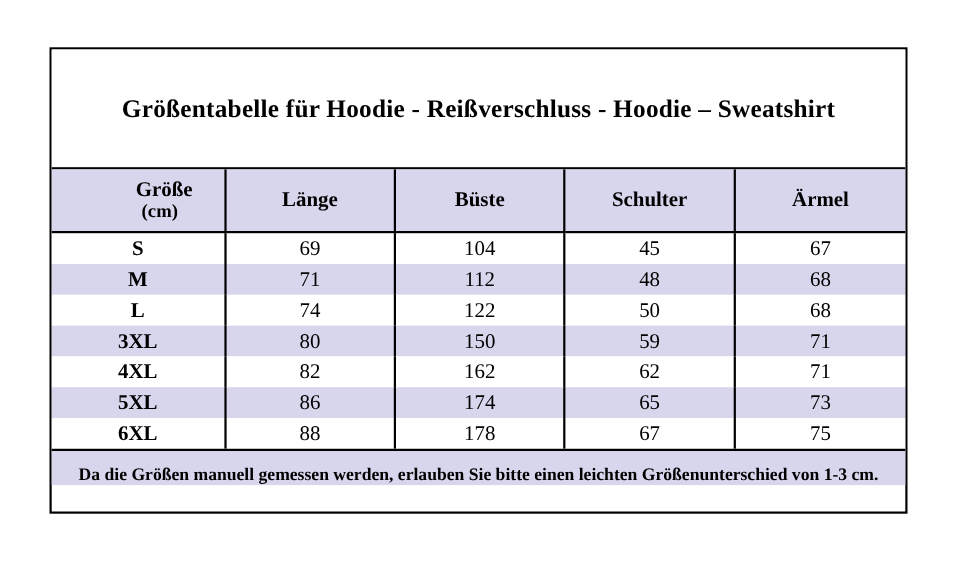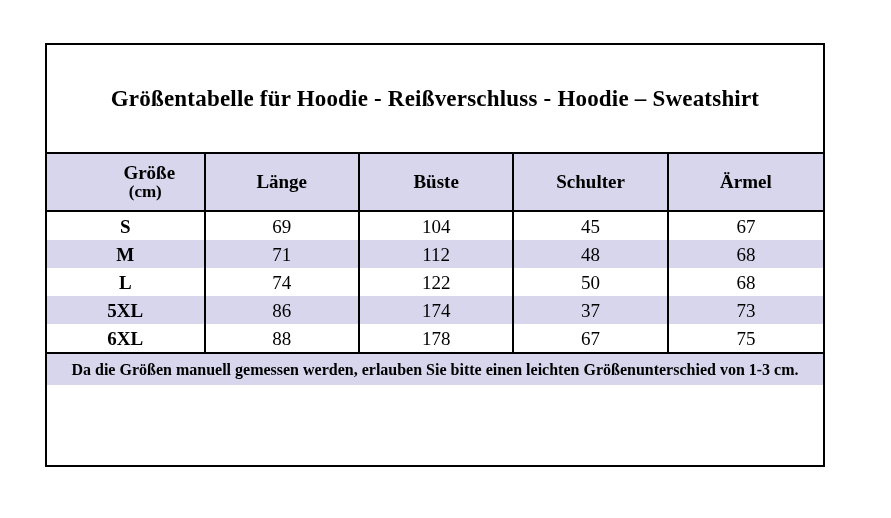--- a/index.html
+++ b/index.html
@@ -102,21 +102,21 @@
   }
   tbody tr.odd td { background: #ffffff; }
   tbody tr.even td { background: #d8d6ec; }
   tbody td.size-cell { font-weight: bold; }
 
   .note-band {
     border-top: 2px solid #000000;
     background: #d8d6ec;
     height: 33px;
     display: flex;
-    align-items: center;
+    align-items: flex-end;
     justify-content: center;
     box-sizing: border-box;
   }
   .note-text {
     font-size: 16px;
     font-weight: bold;
     color: #000000;
     text-align: center;
     white-space: nowrap;
   }
@@ -167,24 +167,38 @@
           <td>68</td>
         </tr>
         <tr class="odd">
           <td class="size-cell">L</td>
           <td>74</td>
           <td>122</td>
           <td>50</td>
           <td>68</td>
         </tr>
         <tr class="even">
+          <td class="size-cell">3XL</td>
+          <td>80</td>
+          <td>150</td>
+          <td>59</td>
+          <td>71</td>
+        </tr>
+        <tr class="odd">
+          <td class="size-cell">4XL</td>
+          <td>82</td>
+          <td>162</td>
+          <td>62</td>
+          <td>71</td>
+        </tr>
+        <tr class="even">
           <td class="size-cell">5XL</td>
           <td>86</td>
           <td>174</td>
-          <td>37</td>
+          <td>65</td>
           <td>73</td>
         </tr>
         <tr class="odd">
           <td class="size-cell">6XL</td>
           <td>88</td>
           <td>178</td>
           <td>67</td>
           <td>75</td>
         </tr>
       </tbody>

